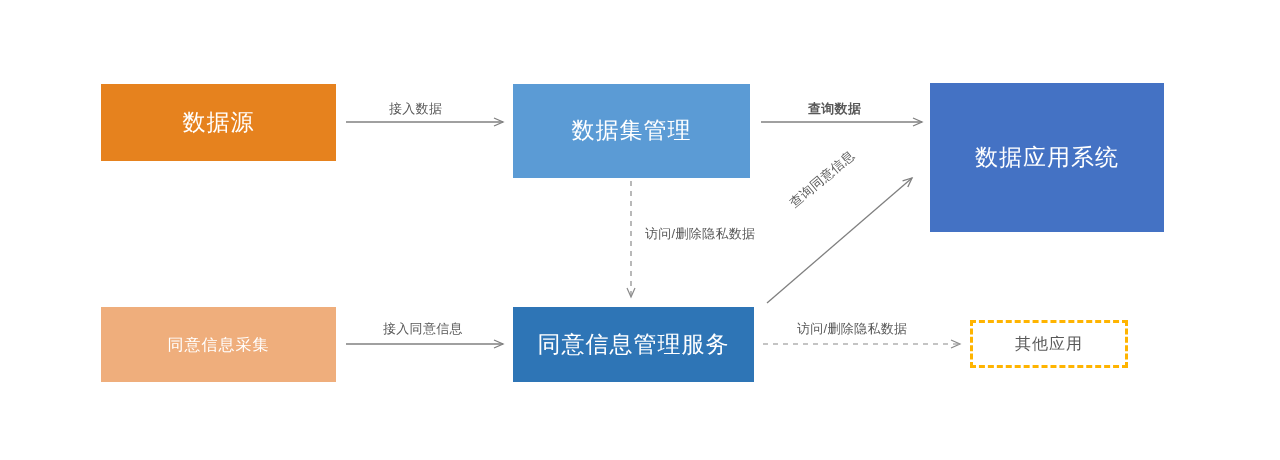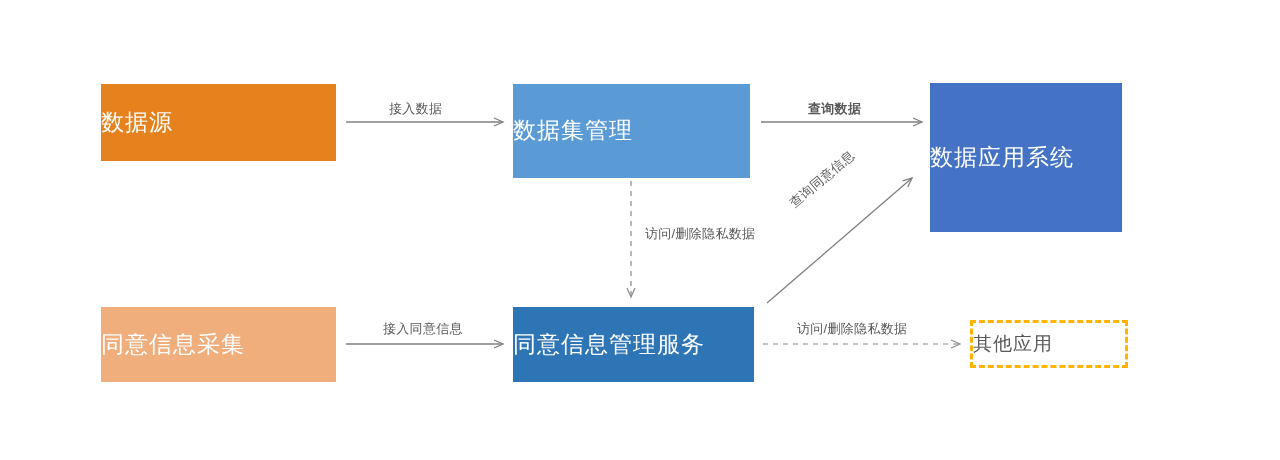--- a/index.html
+++ b/index.html
@@ -27,21 +27,21 @@
     left: 0; top: 0;
     width: 1280px;
     height: 460px;
     overflow: visible;
   }
 
   .node {
     position: absolute;
     display: flex;
     align-items: center;
-    justify-content: flex-start;
+    justify-content: center;
     box-sizing: border-box;
     text-align: center;
     line-height: 1.2;
     letter-spacing: 1px;
   }
 
   .node-label {
     display: block;
     white-space: nowrap;
   }
@@ -56,46 +56,46 @@
   }
   #node-dataset-management {
     left: 513px; top: 84px;
     width: 237px; height: 94px;
     background: #5B9BD5;
     color: #ffffff;
     font-size: 23px;
   }
   #node-data-application-system {
     left: 930px; top: 83px;
-    width: 192px; height: 149px;
+    width: 234px; height: 149px;
     background: #4472C4;
     color: #ffffff;
     font-size: 23px;
   }
   #node-consent-collection {
     left: 101px; top: 307px;
     width: 235px; height: 75px;
     background: #EFAE7C;
     color: #ffffff;
-    font-size: 23px;
+    font-size: 16px;
   }
   #node-consent-management-service {
     left: 513px; top: 307px;
     width: 241px; height: 75px;
     background: #2E75B6;
     color: #ffffff;
     font-size: 23px;
   }
   #node-other-applications {
     left: 970px; top: 320px;
     width: 158px; height: 48px;
     background: #ffffff;
     border: 3px dashed #FFB400;
     color: #595959;
-    font-size: 19px;
+    font-size: 16px;
   }
 
   
   .edge-label {
     position: absolute;
     color: #595959;
     font-size: 13px;
     white-space: nowrap;
     letter-spacing: 0.3px;
   }

